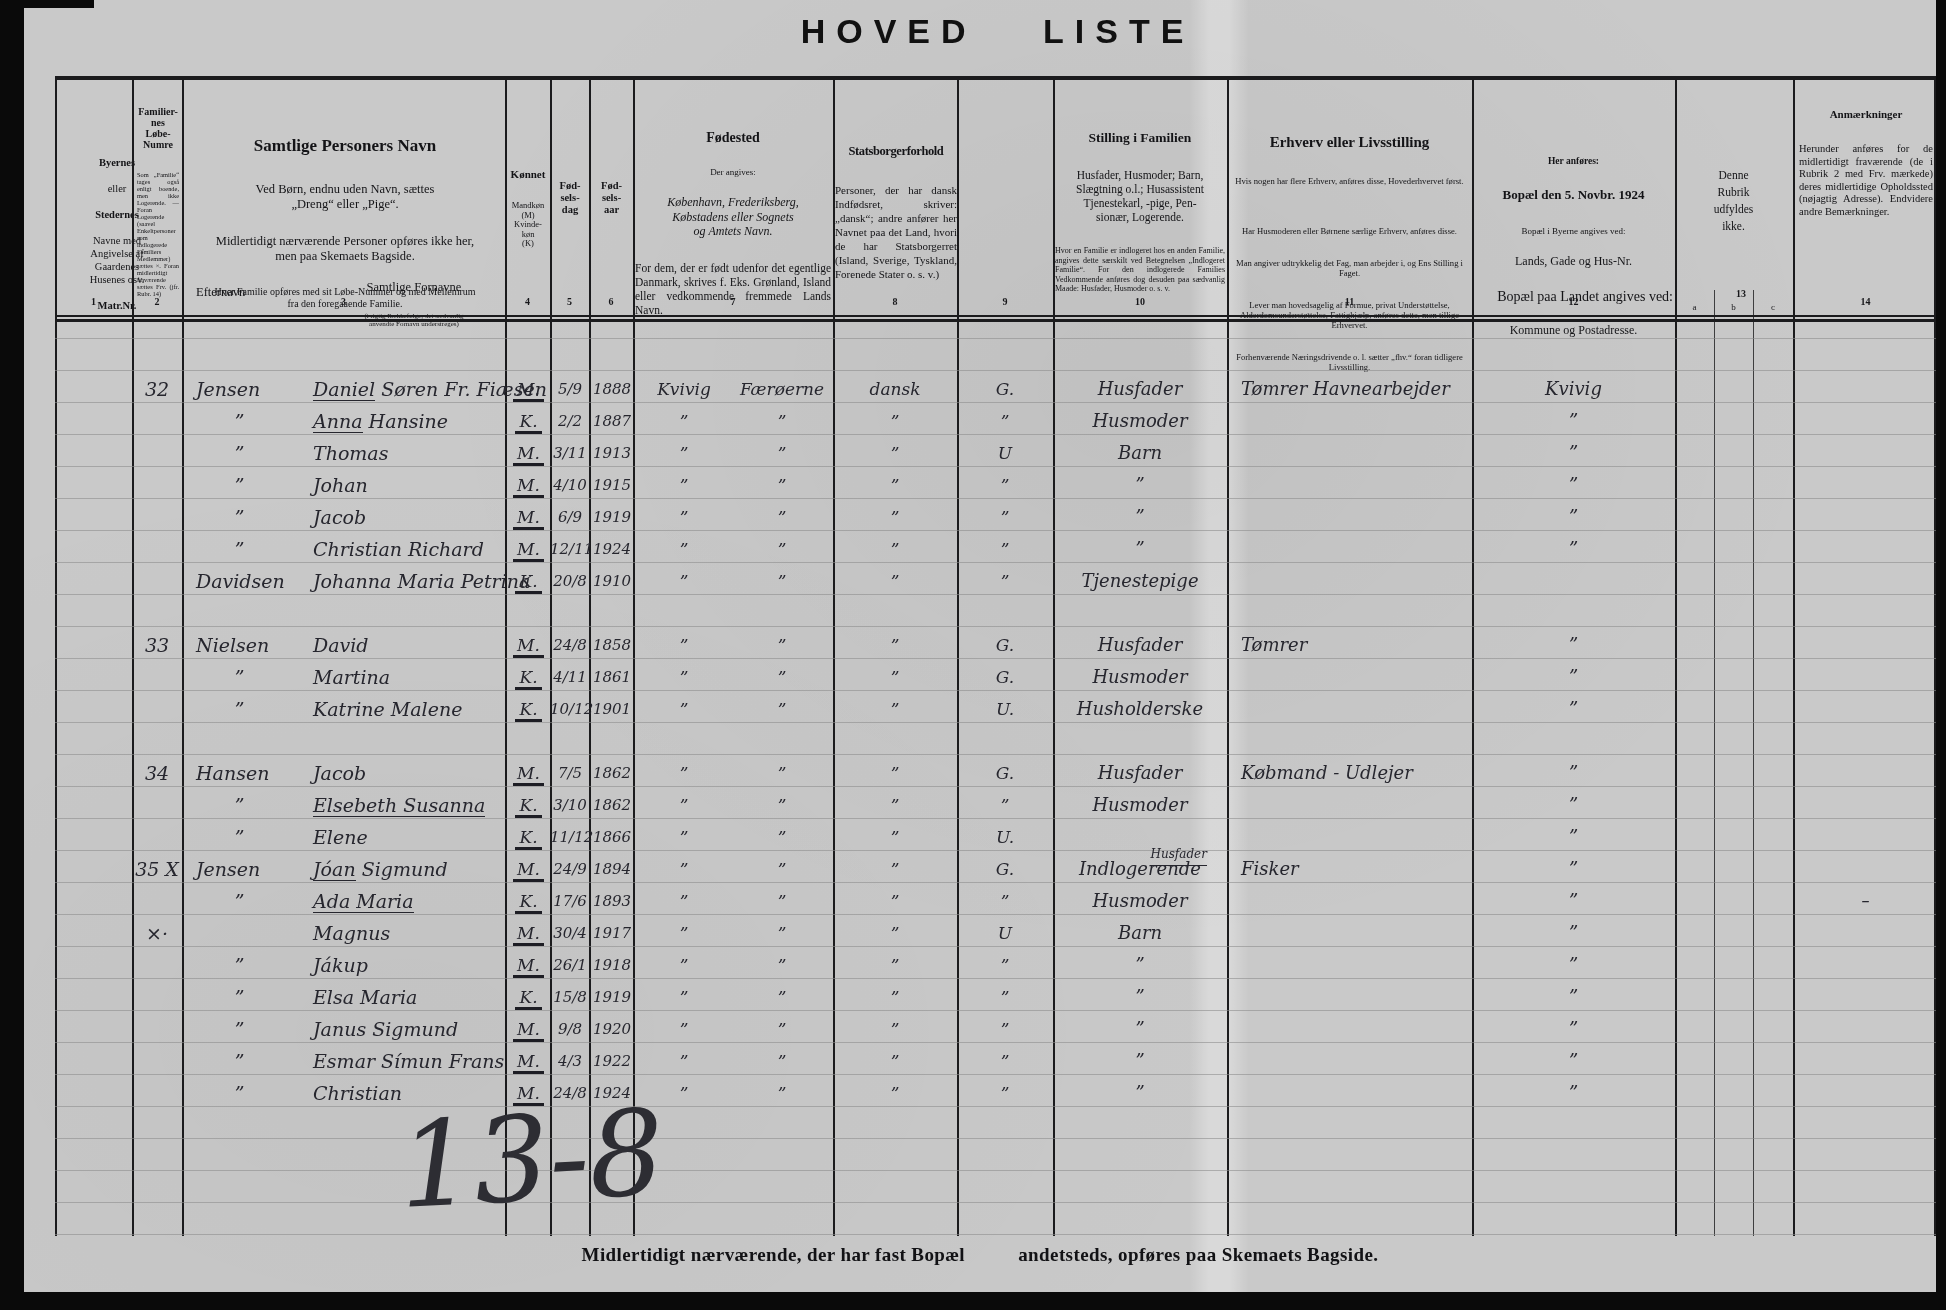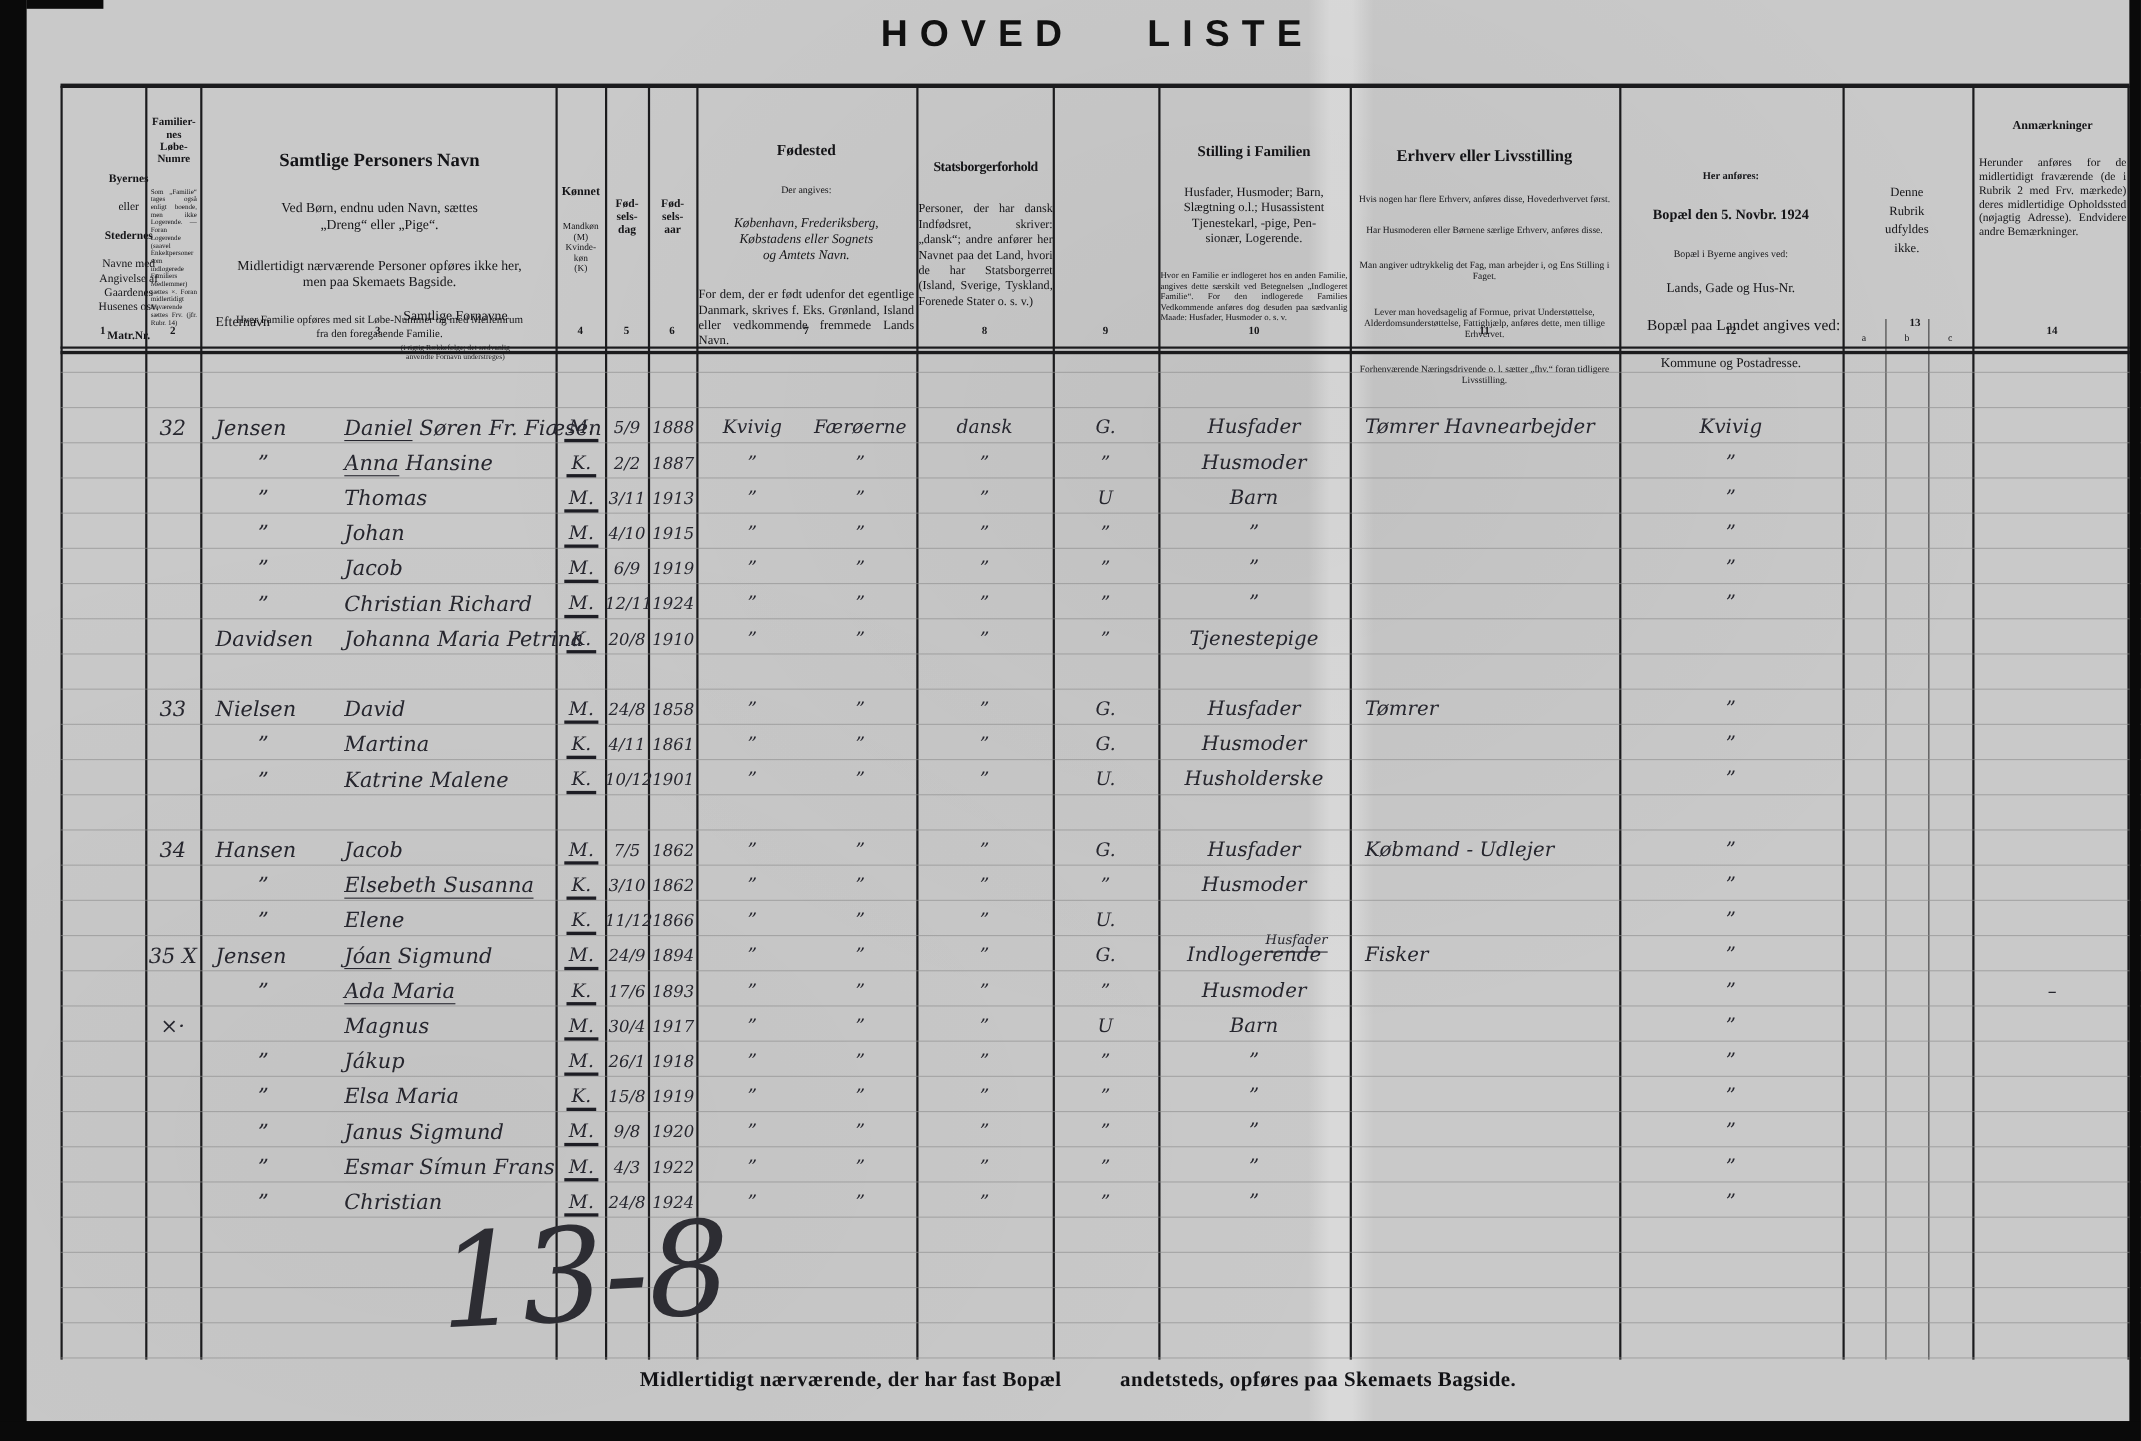--- a/index.html
+++ b/index.html
@@ -140,21 +140,21 @@
       <div style="font-size:11.5px;line-height:14px;margin-top:4px;">Husfader, Husmoder; Barn,
 Slægtning o.l.; Husassistent
 Tjenestekarl, -pige, Pen-
 sionær, Logerende.</div>
       <div class="just" style="font-size:8px;line-height:9.5px;margin-top:4px;">Hvor en Familie er indlogeret hos en anden Familie, angives dette særskilt ved Betegnelsen „Indlogeret Familie“. For den indlogerede Families Vedkommende anføres dog desuden paa sædvanlig Maade: Husfader, Husmoder o. s. v.</div>
     </div>
 
     <div class="hdr" style="left:1205px;top:116px;width:241px;">
       <div class="b" style="font-size:15px;">Erhverv eller Livsstilling</div>
       <div style="font-size:8.6px;line-height:10px;margin-top:7px;">Hvis nogen har flere Erhverv, anføres disse, Hovederhvervet først.</div>
-      <div style="font-size:8.6px;line-height:10px;margin-top:0;">Har Husmoderen eller Børnene særlige Erhverv, anføres disse.</div>
+      <div style="font-size:8.6px;line-height:10px;margin-top:22px;">Har Husmoderen eller Børnene særlige Erhverv, anføres disse.</div>
       <div style="font-size:8.6px;line-height:10px;margin-top:4px;">Man angiver udtrykkelig det Fag, man arbejder i, og Ens Stilling i Faget.</div>
       <div style="font-size:8.6px;line-height:10px;margin-top:4px;">Lever man hovedsagelig af Formue, privat Understøttelse, Alderdomsunderstøttelse, Fattighjælp, anføres dette, men tillige Erhvervet.</div>
       <div style="font-size:8.6px;line-height:10px;margin-top:4px;">Forhenværende Næringsdrivende o. l. sætter „fhv.“ foran tidligere Livsstilling.</div>
     </div>
 
     <div class="hdr" style="left:1450px;top:138px;width:199px;">
       <div class="b" style="font-size:9.5px;">Her anføres:</div>
       <div class="b" style="font-size:13px;margin-top:3px;">Bopæl den 5. Novbr. 1924</div>
       <div style="font-size:9px;margin-top:5px;">Bopæl i Byerne angives ved:</div>
       <div style="font-size:12px;">Lands, Gade og Hus-Nr.</div>

